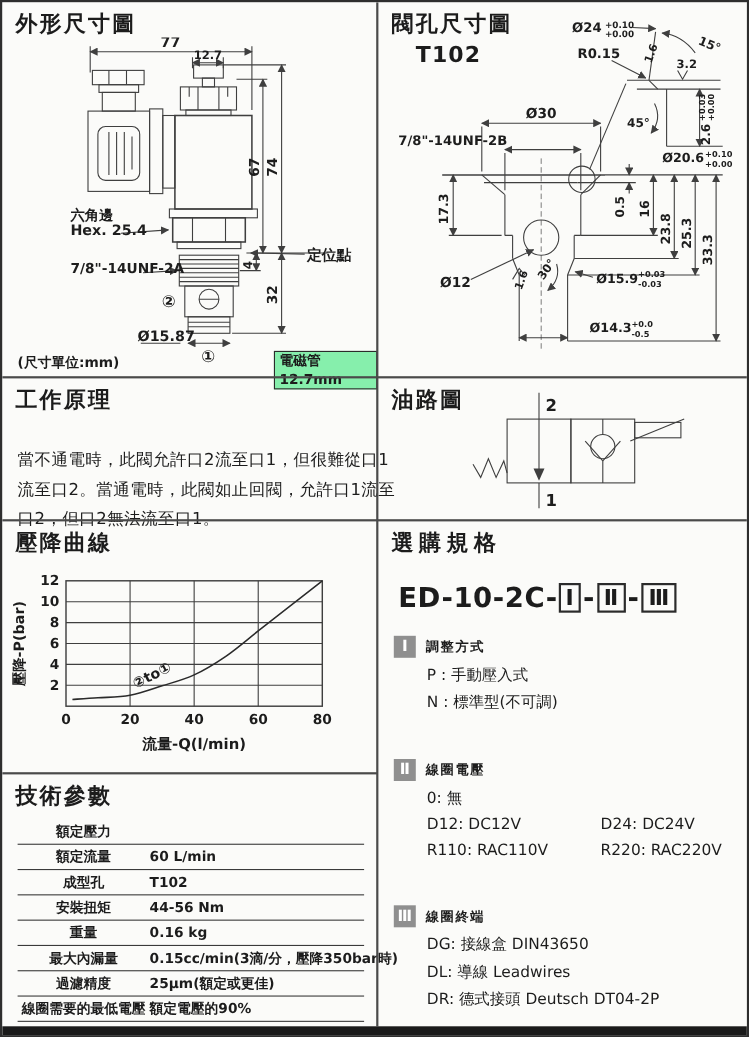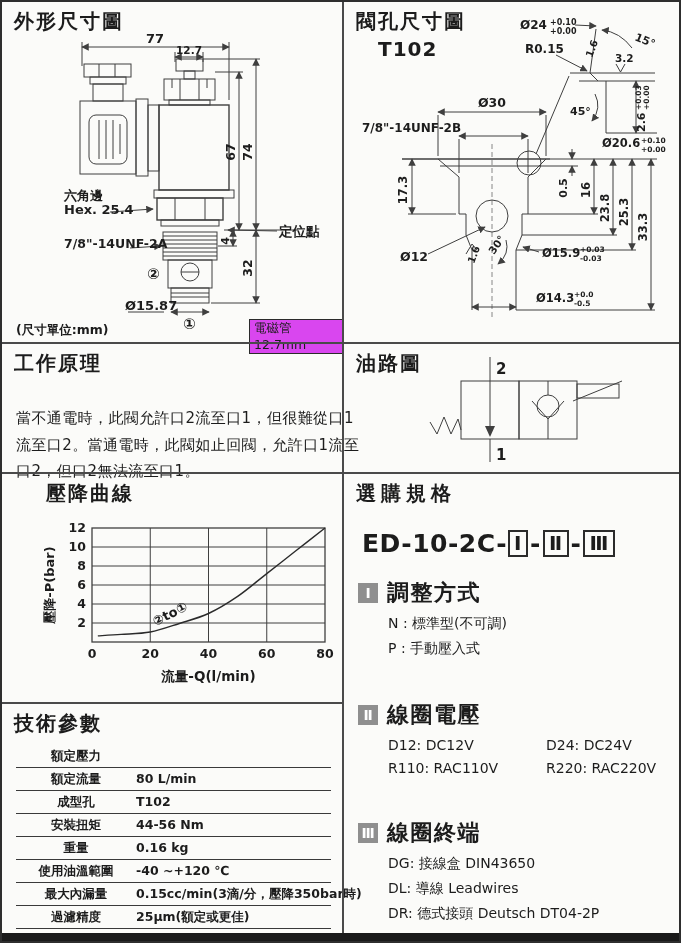--- a/index.html
+++ b/index.html
@@ -10,38 +10,38 @@
   .vline,.hline{position:absolute;background:#4a4a4a;}
   h2.sec{font-size:20px;font-weight:700;letter-spacing:2px;margin:6px 0 0 12px;}
   .submodel{font-size:20px;font-weight:700;margin:2px 0 0 34px;letter-spacing:1px;}
   svg{display:block;}
   .ln{stroke:#3f3f3f;stroke-width:1;fill:none;}
   .lnb{stroke:#3f3f3f;stroke-width:1.4;fill:none;}
   .cl{stroke:#6b6b6b;stroke-width:0.8;fill:none;stroke-dasharray:5 3;}
   .dtxt{fill:#1d1d1d;stroke:none;font-family:"DejaVu Sans",sans-serif;font-weight:600;}
   .principle-text{margin:28px 14px 0 14px;font-size:15px;line-height:1.78;font-weight:500;letter-spacing:0.4px;}
   .unit-note{position:absolute;left:14px;top:320px;font-size:12.5px;font-weight:600;}
-  .tube-note{position:absolute;left:247px;top:317px;font-size:12.5px;font-weight:400;
-             border:1.5px solid #2b2b2b;padding:0 4px 1px 4px;background:#d946ef;}
+  .tube-note{position:absolute;left:247px;top:317px;font-size:12.5px;font-weight:700;
+             border:1.5px solid #2b2b2b;padding:0 4px 1px 4px;background:#86efac;}
   .ptable{margin:8px 12px 0 14px;}
   .prow{display:flex;border-bottom:1.5px solid #3a3a3a;padding:3px 0 2px 0;
         font-size:12.5px;font-weight:600;white-space:nowrap;}
   .plabel{flex:0 0 120px;text-align:center;}
   .pvalue{flex:1;}
   .order-body{padding:6px 10px 0 14px;}
   .model{margin:16px 0 15px 4px;font-size:25px;font-weight:700;letter-spacing:0.5px;}
   .mbox{display:inline-block;border:2px solid #2b2b2b;padding:0 4px;font-size:20px;
         line-height:1.15;vertical-align:2px;margin:0 1px;font-weight:700;}
   .mdash{margin:0 1px;}
   .ogroup{margin-top:42px;}
   .ogroup.first{margin-top:20px;}
   .ghead{display:flex;align-items:center;}
   .gmark{display:inline-block;width:20px;height:20px;background:#8f8f8f;color:#ffffff;
          text-align:center;line-height:20px;font-size:14px;font-weight:700;margin-right:9px;flex:0 0 20px;}
-  .gtitle{font-size:22px;font-weight:700;letter-spacing:1.5px;}
+  .gtitle{font-size:12px;font-weight:700;letter-spacing:1.5px;}
   .gline{margin:7px 0 0 30px;font-size:14px;font-weight:500;}
   .gline .col{display:inline-block;width:158px;}
   .bottom-bar{position:absolute;left:0;top:931px;width:677px;height:8px;background:#1a1a1a;}
 </style>
 </head>
 <body>
 
 <div class="page">
 
   <div class="panel" style="left:0;top:0;width:341px;height:341px;">
@@ -269,21 +269,21 @@
       <line class="ln" x1="220" y1="57" x2="204" y2="75"></line>
       <line class="ln" x1="204" y1="75" x2="204" y2="95"></line>
       <rect class="ln" x="233" y="40" width="42" height="14"></rect>
       <line class="ln" x1="229" y1="57" x2="278" y2="37"></line>
       <polyline class="ln" points="86,78 93,90 100,73 107,90 114,75 117,86"></polyline>
       <text class="dtxt" font-size="15" x="152" y="30">2</text>
       <text class="dtxt" font-size="15" x="152" y="116">1</text>
     </svg>
   </div>
 
-  <div class="panel" style="left:0;top:472px;width:341px;height:171px;margin-left:32px;">
+  <div class="panel" style="left:0;top:472px;width:341px;height:171px;">
     <h2 class="sec">壓降曲線</h2>
     <svg id="curve-svg" width="341" height="229" viewBox="0 0 341 229" style="position:absolute;left:0;top:0;">
         <line stroke="#3f3f3f" stroke-width="1" fill="none" x1="116.25" y1="54" x2="116.25" y2="168"></line>
         <line stroke="#3f3f3f" stroke-width="1" fill="none" x1="174.5" y1="54" x2="174.5" y2="168"></line>
         <line stroke="#3f3f3f" stroke-width="1" fill="none" x1="232.75" y1="54" x2="232.75" y2="168"></line>
         <line stroke="#3f3f3f" stroke-width="1" fill="none" x1="58" y1="149" x2="291" y2="149"></line>
         <line stroke="#3f3f3f" stroke-width="1" fill="none" x1="58" y1="130" x2="291" y2="130"></line>
         <line stroke="#3f3f3f" stroke-width="1" fill="none" x1="58" y1="111" x2="291" y2="111"></line>
         <line stroke="#3f3f3f" stroke-width="1" fill="none" x1="58" y1="92" x2="291" y2="92"></line>
         <line stroke="#3f3f3f" stroke-width="1" fill="none" x1="58" y1="73" x2="291" y2="73"></line>
@@ -307,37 +307,33 @@
   </div>
 
   <div class="panel" style="left:0;top:702px;width:341px;height:229px;">
     <h2 class="sec">技術參數</h2>
     <div class="ptable" id="params-table">
         <div class="prow">
           <span class="plabel">額定壓力</span>
         </div>
         <div class="prow">
           <span class="plabel">額定流量</span>
-          <span class="pvalue">80 L/min</span>
+          <span class="pvalue">60 L/min</span>
         </div>
         <div class="prow">
           <span class="plabel">成型孔</span>
           <span class="pvalue">T102</span>
         </div>
         <div class="prow">
           <span class="plabel">安裝扭矩</span>
           <span class="pvalue">44-56 Nm</span>
         </div>
         <div class="prow">
           <span class="plabel">重量</span>
           <span class="pvalue">0.16 kg</span>
-        </div>
-        <div class="prow">
-          <span class="plabel">使用油溫範圍</span>
-          <span class="pvalue">-40 ~+120 ℃</span>
         </div>
         <div class="prow">
           <span class="plabel">最大內漏量</span>
           <span class="pvalue">0.15cc/min(3滴/分，壓降350bar時)</span>
         </div>
         <div class="prow">
           <span class="plabel">過濾精度</span>
           <span class="pvalue">25μm(額定或更佳)</span>
         </div>
         <div class="prow">
@@ -352,28 +348,29 @@
     <div class="order-body">
       <div class="model">
         <span>ED-10-2C-</span><span class="mbox">Ⅰ</span><span class="mdash">-</span><span class="mbox">Ⅱ</span><span class="mdash">-</span><span class="mbox">Ⅲ</span>
       </div>
       <div id="order-groups">
           <div class="ogroup first">
             <div class="ghead">
               <span class="gmark">Ⅰ</span>
               <span class="gtitle">調整方式</span>
             </div>
+            <div class="gline"><span>P : 手動壓入式</span></div>
             <div class="gline"><span>N : 標準型(不可調)</span></div>
-            <div class="gline"><span>P : 手動壓入式</span></div>
           </div>
           <div class="ogroup">
             <div class="ghead">
               <span class="gmark">Ⅱ</span>
               <span class="gtitle">線圈電壓</span>
             </div>
+            <div class="gline"><span>0:  無</span></div>
             <div class="gline"><span class="col">D12:  DC12V</span><span>D24:  DC24V</span></div>
             <div class="gline"><span class="col">R110:  RAC110V</span><span>R220:  RAC220V</span></div>
           </div>
           <div class="ogroup">
             <div class="ghead">
               <span class="gmark">Ⅲ</span>
               <span class="gtitle">線圈終端</span>
             </div>
             <div class="gline"><span>DG:  接線盒 DIN43650</span></div>
             <div class="gline"><span>DL:  導線 Leadwires</span></div>

